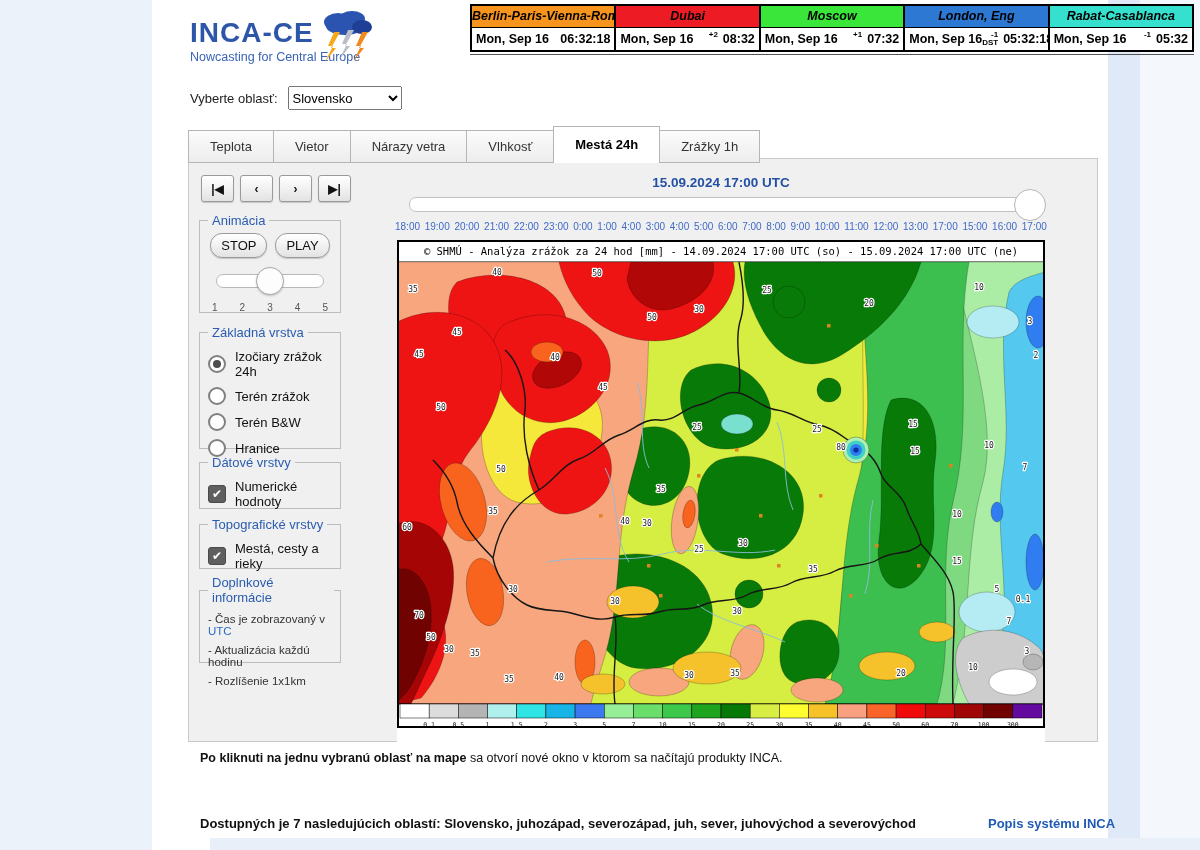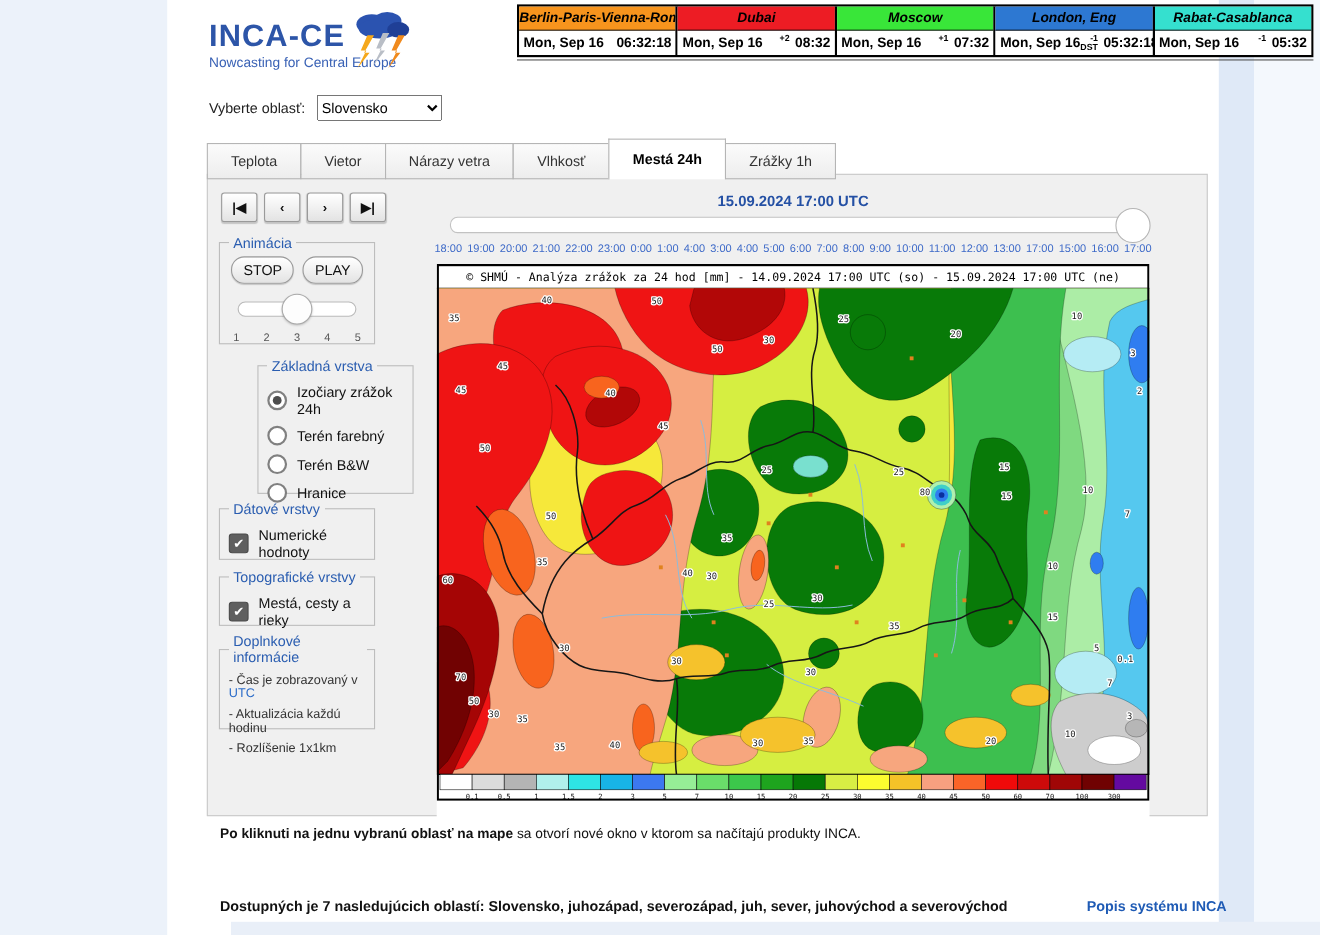--- a/index.html
+++ b/index.html
@@ -36,21 +36,21 @@
 
   
   .panel{position:absolute;left:188px;top:158px;width:910px;height:584px;background:#f0f0f0;border:1px solid #c9c9c9;box-sizing:border-box;}
 
   .nav-row{position:absolute;left:12px;top:16px;display:flex;gap:6px;}
   .navbtn{width:33px;height:27px;background:linear-gradient(#ffffff,#e3e3e3);border:1px solid #9a9a9a;border-radius:3px;font-size:12px;font-weight:bold;color:#111;box-shadow:0 1px 1px rgba(0,0,0,.18);cursor:pointer;padding:0;font-family:"Liberation Sans",sans-serif;}
 
   fieldset.fs{position:absolute;left:10px;width:142px;border:1px solid #bdbdbd;margin:0;padding:1px 6px 4px;box-sizing:border-box;}
   fieldset.fs legend{font-weight:normal;color:#2a5db0;font-size:13px;padding:0 4px;margin-left:2px;}
   #fs-anim{top:54px;height:100px;}
-  #fs-base{top:166px;height:124px;margin-left:35px;}
+  #fs-base{top:166px;height:124px;}
   #fs-data{top:296px;height:54px;}
   #fs-topo{top:358px;height:52px;}
   #fs-info{top:416px;height:88px;}
 
   .btnrow{display:flex;gap:8px;justify-content:center;margin-top:4px;}
   .ctlbtn{padding:4px 10px;font-size:13px;background:linear-gradient(#ffffff,#e3e3e3);border:1px solid #9a9a9a;border-radius:12px;color:#111;box-shadow:0 1px 1px rgba(0,0,0,.18);cursor:pointer;font-family:"Liberation Sans",sans-serif;}
   .anim-slider{position:relative;margin:16px 10px 0;height:12px;background:#fff;border:1px solid #b9b9b9;border-radius:7px;}
   .anim-thumb{position:absolute;left:50%;top:50%;transform:translate(-50%,-50%);width:26px;height:26px;background:#fdfdfd;border:1px solid #a9a9a9;border-radius:50%;box-shadow:0 1px 2px rgba(0,0,0,.2);cursor:pointer;}
   .anim-scale{display:flex;justify-content:space-between;margin:14px 6px 0;font-size:10px;color:#555;}
 
@@ -207,21 +207,21 @@
 
     <fieldset class="fs" id="fs-base">
       <legend>Základná vrstva</legend>
       <div id="radio-list">
           <div class="opt">
             <span class="rb sel"></span>
             <span>Izočiary zrážok 24h</span>
           </div>
           <div class="opt">
             <span class="rb"></span>
-            <span>Terén farebný</span>
+            <span>Terén zrážok</span>
           </div>
           <div class="opt">
             <span class="rb"></span>
             <span>Terén B&amp;W</span>
           </div>
           <div class="opt">
             <span class="rb"></span>
             <span>Hranice</span>
           </div>
         </div>

